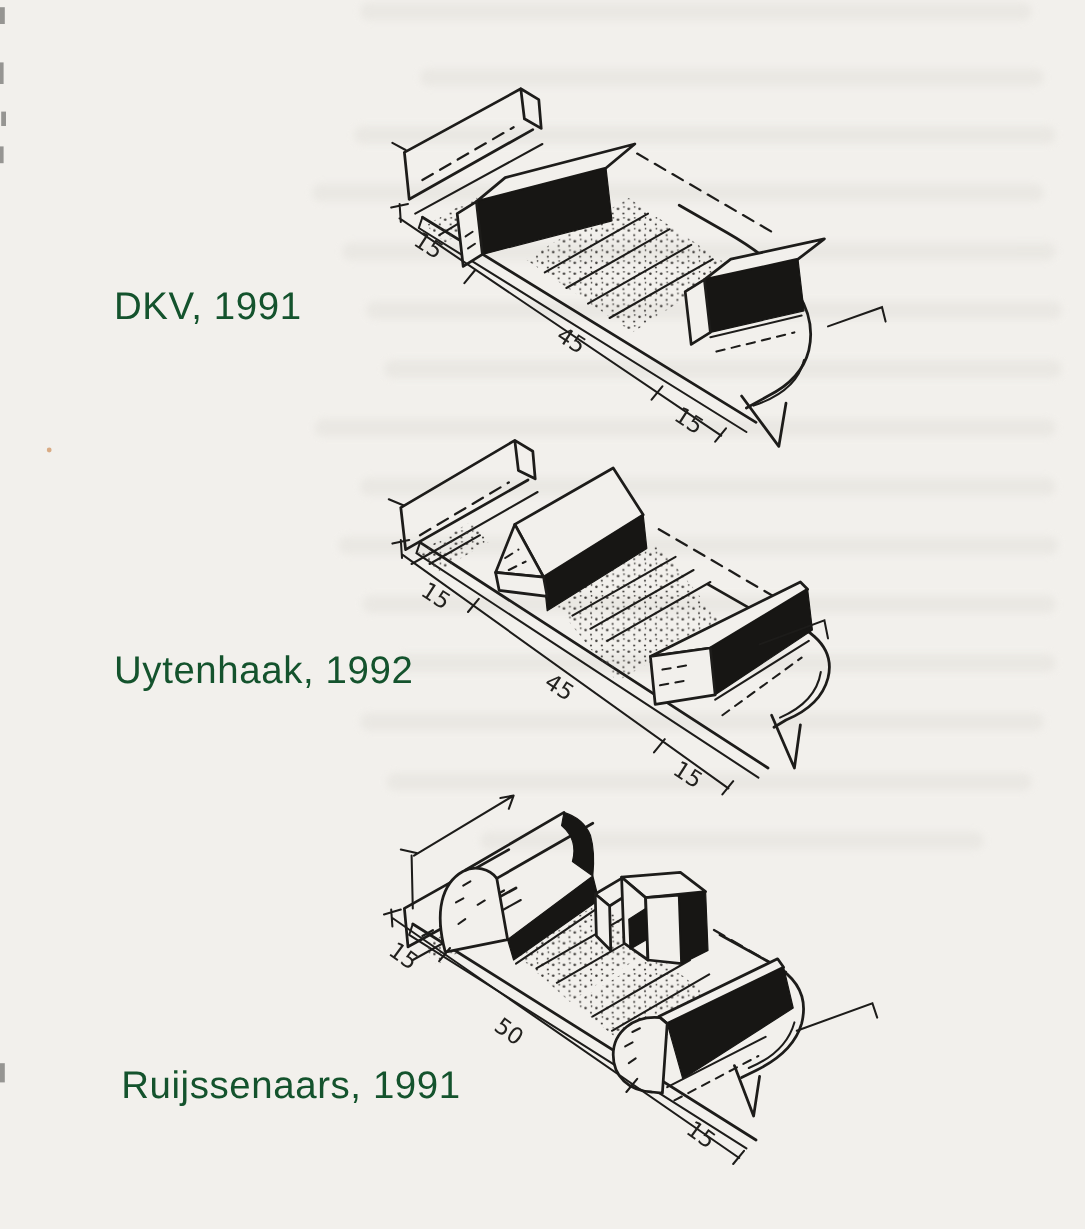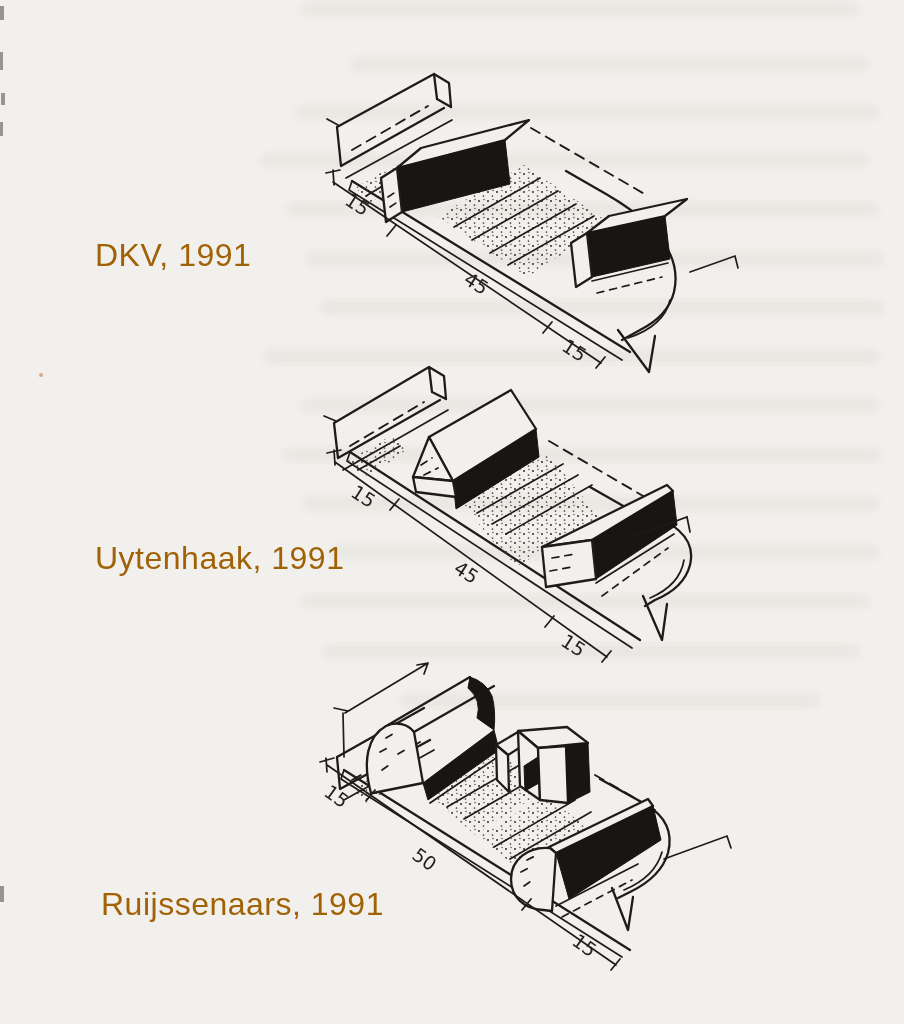--- a/index.html
+++ b/index.html
@@ -9,21 +9,21 @@
     font-family:"Liberation Sans",sans-serif;
   }
   
   .ghost{
     position:absolute;height:15px;border-radius:8px;
     background:#e6e4df;filter:blur(3px);opacity:.65;
   }
   .speck{position:absolute;background:#4a4a48;opacity:.55;}
   .speck.warm{background:#d29a6a;opacity:.8;}
   .fig-label{
-    position:absolute;color:#a16207;font-size:32px;letter-spacing:.5px;
+    position:absolute;color:#14532d;font-size:32px;letter-spacing:.5px;
     font-family:"Liberation Sans",sans-serif;white-space:nowrap;
   }
   svg{position:absolute;left:0;top:0;}
   .ln{fill:none;stroke:#1d1c1a;stroke-width:2.3;stroke-linecap:round;stroke-linejoin:round;}
   .thin{fill:none;stroke:#1d1c1a;stroke-width:1.7;stroke-linecap:round;}
   .dash{fill:none;stroke:#1d1c1a;stroke-width:1.9;stroke-dasharray:10 7;stroke-linecap:round;}
   .dash2{fill:none;stroke:#1d1c1a;stroke-width:1.7;stroke-dasharray:7 6;stroke-linecap:round;}
   .blk{fill:#171614;stroke:#171614;stroke-width:1;stroke-linejoin:round;}
   .wf{fill:#f2f0ec;stroke:#1d1c1a;stroke-width:2.3;stroke-linejoin:round;}
   .stip{fill:url(#stipple);stroke:none;}
@@ -185,14 +185,14 @@
 
     <path class="thin" d="M326,758 L327,772 M320,762 L334,758 M327,765 L616,965 M366,801 L375,790 M522,910 L531,899 M611,970 L620,959"></path>
     <text class="dimnum" x="336" y="803" transform="rotate(36 336 797)">15</text>
     <text class="dimnum" x="424" y="866" transform="rotate(36 424 860)">50</text>
     <text class="dimnum" x="584" y="952" transform="rotate(36 584 946)">15</text>
     <path class="thin" d="M664,859 L727,836 L731,848"></path>
   </g>
 </svg>
 
 <div class="fig-label" style="left:95px;top:237px;">DKV, 1991</div>
-<div class="fig-label" style="left:95px;top:540px;">Uytenhaak, 1991</div>
+<div class="fig-label" style="left:95px;top:540px;">Uytenhaak, 1992</div>
 <div class="fig-label" style="left:101px;top:886px;">Ruijssenaars, 1991</div>
 
 </body></html>

